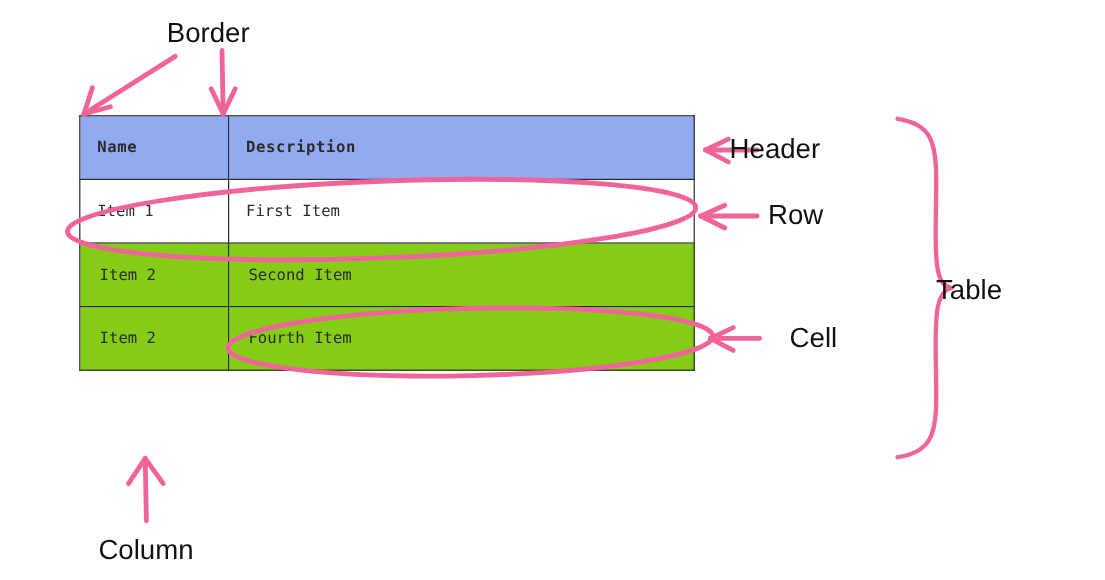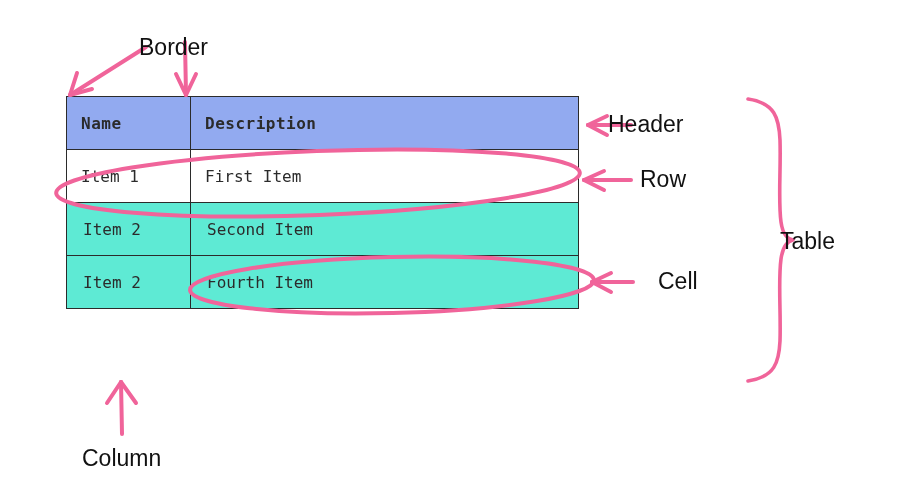--- a/index.html
+++ b/index.html
@@ -28,52 +28,52 @@
     left: 66px;
     top: 96px;
     width: 512px;
     height: 266px;
   }
   table.demo-table {
     border-collapse: collapse;
     width: 512px;
     table-layout: fixed;
     font-family: "DejaVu Sans Mono", "Liberation Mono", monospace;
-    font-size: 16px;
+    font-size: 13px;
     color: #2b2b2b;
   }
   table.demo-table th,
   table.demo-table td {
     border: 1.6px solid #2b2b2b;
     height: 52px;
     padding: 0 14px;
     text-align: left;
     vertical-align: middle;
     white-space: nowrap;
   }
   table.demo-table col.c-name { width: 124px; }
   table.demo-table col.c-desc { width: 388px; }
   table.demo-table thead th {
     background: #92aaf0;
     font-weight: bold;
     letter-spacing: 0.5px;
   }
   table.demo-table tbody tr.row-odd td  { background: #ffffff; }
-  table.demo-table tbody tr.row-even td { background: #5eead4; padding-left: 16px; }
+  table.demo-table tbody tr.row-even td { background: #84cc16; padding-left: 16px; }
 
   
   .anno-label {
     position: absolute;
     font-family: "Liberation Sans", sans-serif;
     font-size: 23px;
     color: #111111;
     white-space: nowrap;
     line-height: 1;
   }
-  #label-border { left: 139px; top: 16px; margin-top: 20px; }
+  #label-border { left: 139px; top: 16px; }
   #label-header { left: 608px; top: 113px; }
   #label-row    { left: 640px; top: 168px; }
   #label-cell   { left: 640px; top: 270px; margin-left: 18px; }
   #label-table  { left: 780px; top: 230px; }
   #label-column { left: 82px;  top: 447px; }
 
   
   #anno-svg {
     position: absolute;
     left: 0; top: 0;

